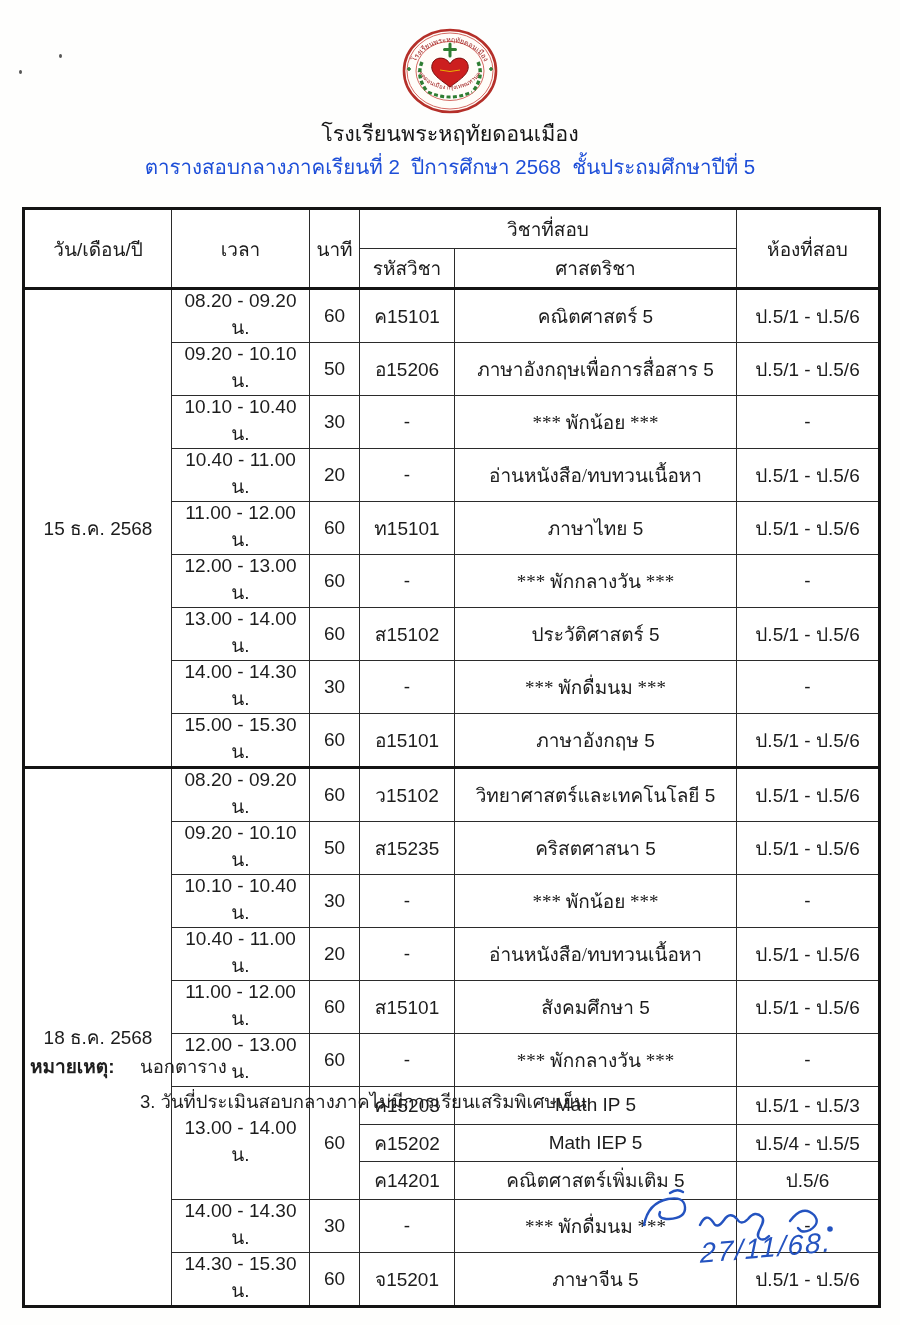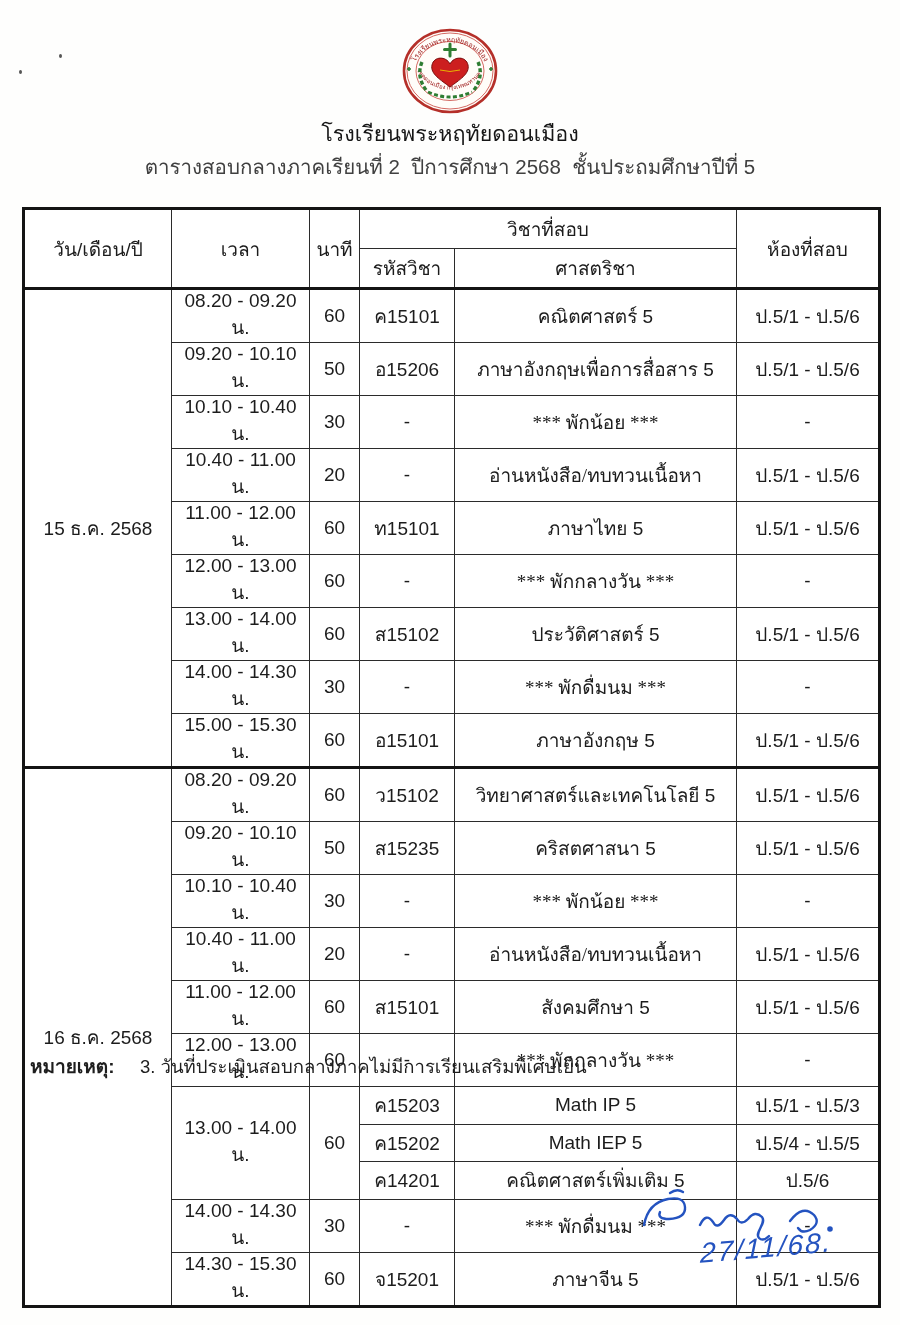--- a/index.html
+++ b/index.html
@@ -6,21 +6,21 @@
   .page{
     position:relative;width:900px;height:1325px;background:#fefefd;
     font-family:"Liberation Sans","DejaVu Sans",sans-serif;color:#1e1e1e;
     overflow:hidden;
   }
   .speck{position:absolute;width:3px;height:4px;background:#555;border-radius:50%;}
   .logo{position:absolute;left:400px;top:26px;width:100px;height:90px;}
   .title1{position:absolute;left:0;top:116px;width:100%;text-align:center;
     font-size:21.5px;color:#161616;white-space:pre-wrap;}
   .title2{position:absolute;left:0;top:150px;width:100%;text-align:center;
-    font-size:20.5px;color:#404040;white-space:pre-wrap;}
+    font-size:20.5px;color:#1d4ed8;white-space:pre-wrap;}
   table.exam{
     position:absolute;left:22px;top:207px;width:856px;
     border-collapse:collapse;table-layout:fixed;background:#fff;
     border:3px solid #141414;
   }
   table.exam th, table.exam td{
     border:1.6px solid #2b2b2b;text-align:center;vertical-align:middle;
     font-size:19px;color:#1c1c1c;padding:0 4px;font-weight:normal;
     overflow:hidden;
   }
@@ -160,21 +160,21 @@
       </tr>
       <tr class="d1">
         <td>15.00 - 15.30 น.</td>
         <td>60</td>
         <td>อ15101</td>
         <td>ภาษาอังกฤษ 5</td>
         <td>ป.5/1 - ป.5/6</td>
       </tr>
 
       <tr class="d2 day-start">
-        <td class="datecell" rowspan="11">16 ธ.ค. 2568</td>
+        <td class="datecell" rowspan="11">18 ธ.ค. 2568</td>
         <td>08.20 - 09.20 น.</td>
         <td>60</td>
         <td>ว15102</td>
         <td>วิทยาศาสตร์และเทคโนโลยี 5</td>
         <td>ป.5/1 - ป.5/6</td>
       </tr>
       <tr class="d2">
         <td>09.20 - 10.10 น.</td>
         <td>50</td>
         <td>ส15235</td>
@@ -239,20 +239,21 @@
         <td>จ15201</td>
         <td>ภาษาจีน 5</td>
         <td>ป.5/1 - ป.5/6</td>
       </tr>
     </tbody>
   </table>
 
   <div class="notes">
     <div class="lbl">หมายเหตุ:</div>
     <div class="items">
+      <div>นอกตาราง</div>
       <div>3. วันที่ประเมินสอบกลางภาคไม่มีการเรียนเสริมพิเศษเย็น</div>
     </div>
   </div>
 
   <svg class="sig" viewBox="0 0 250 120">
     <g fill="none" stroke="#2453c0" stroke-width="2.4" stroke-linecap="round">
       <path d="M14,40 q4,-22 24,-26 q16,-3 17,8 q1,11 -16,12 q-12,0 -9,-7"></path>
       <path d="M40,8 q7,-5 13,-1"></path>
       <path d="M70,40 q6,-13 13,-3 q4,8 11,-2 q6,-9 13,-1 q4,7 11,0 q7,-9 14,-2 c5,6 -8,16 -3,21 q4,4 10,-2"></path>
       <path d="M160,36 q13,-17 24,-6 q7,8 -4,15 q-8,4 -12,-2"></path>

